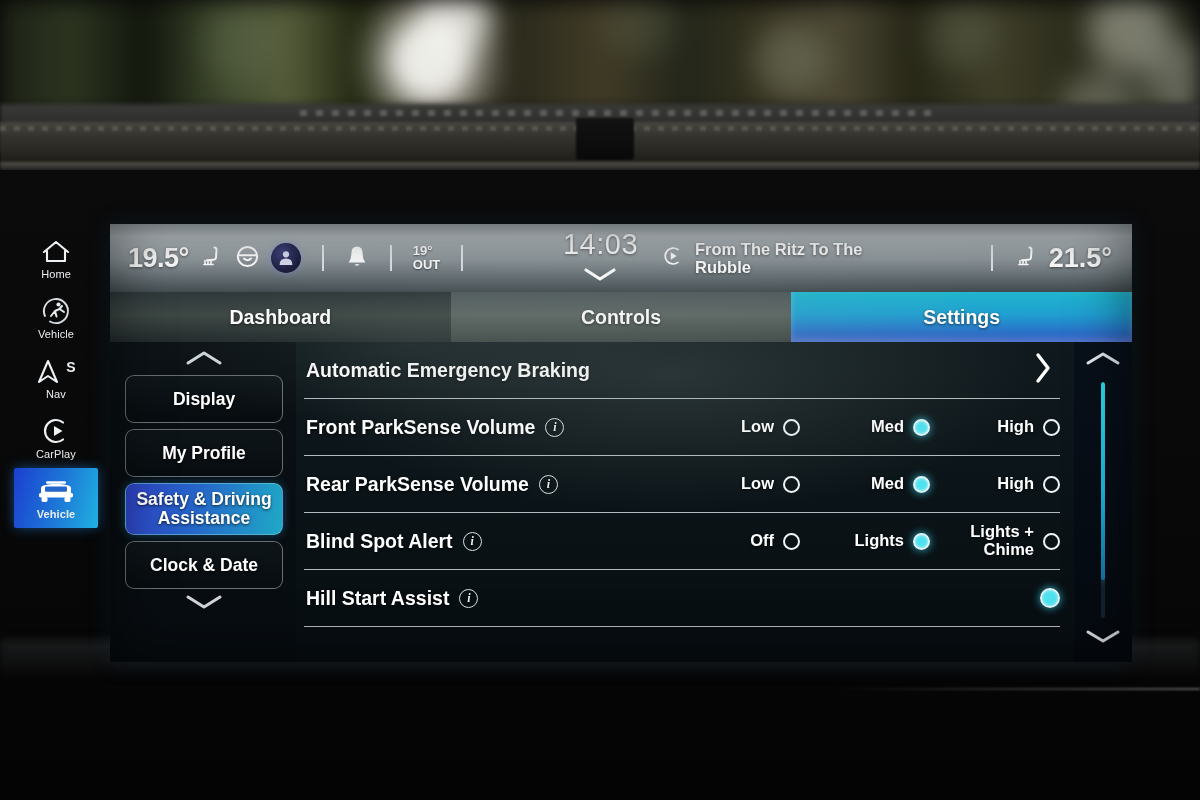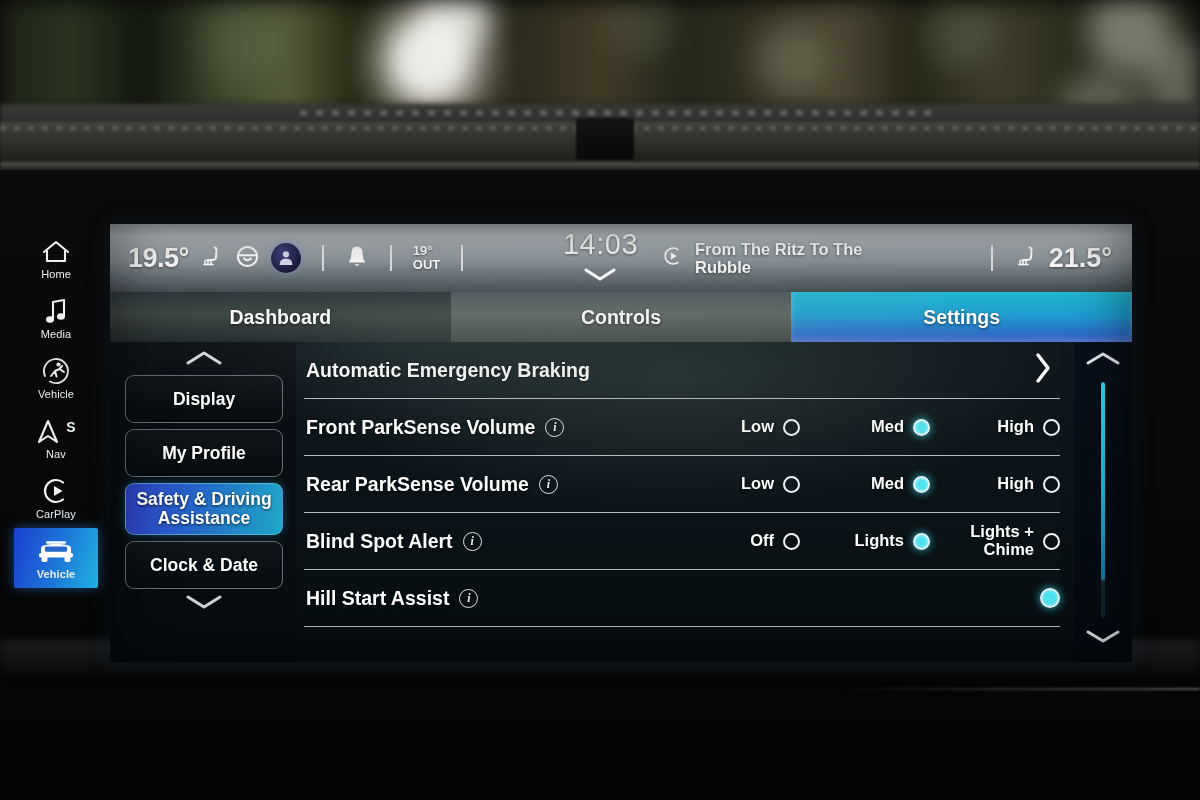--- a/index.html
+++ b/index.html
@@ -286,30 +286,20 @@
 
   <div class="side-item">
     <span class="ic">
       <svg width="30" height="26" viewBox="0 0 30 26">
           <path d="M3 14 L15 4 L27 14 M6 12.5 V23 H24 V12.5" fill="none" stroke="#eef2f5" stroke-width="2.1" stroke-linecap="round" stroke-linejoin="round"></path>
         </svg>
     </span>
     <span class="lbl">Home</span>
   </div>
 
-  <div class="side-item">
-    <span class="ic">
-      <svg width="26" height="28" viewBox="0 0 26 28">
-          <path d="M10 22 V5 L21 3 V19" fill="none" stroke="#eef2f5" stroke-width="2.1" stroke-linejoin="round"></path>
-          <ellipse cx="7" cy="22.5" rx="4" ry="3.3" fill="#eef2f5"></ellipse>
-          <ellipse cx="18" cy="19.5" rx="4" ry="3.3" fill="#eef2f5"></ellipse>
-        </svg>
-    </span>
-    <span class="lbl">Media</span>
-  </div>
 
   <div class="side-item">
     <span class="ic">
       <svg width="30" height="30" viewBox="0 0 30 30">
         <path d="M4 20 A12 12 0 1 1 9 25.5" fill="none" stroke="#d8dee2" stroke-width="1.9" stroke-linecap="round"></path>
         <circle cx="17.5" cy="8.5" r="2.1" fill="#e6ebee"></circle>
         <path d="M10 20 L14 15 L18.5 13 L23 16 M14 15 L15.5 20.5 M18.5 13 L21 10" fill="none" stroke="#e6ebee" stroke-width="2" stroke-linecap="round" stroke-linejoin="round"></path>
       </svg>
     </span>
     <span class="lbl">Vehicle</span>

